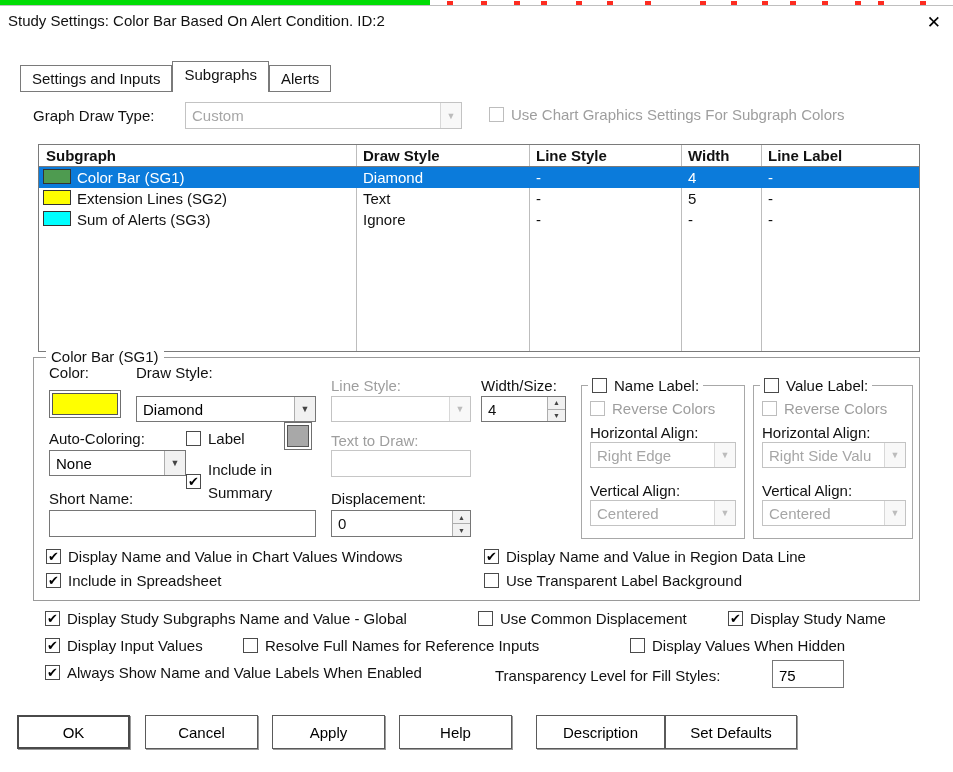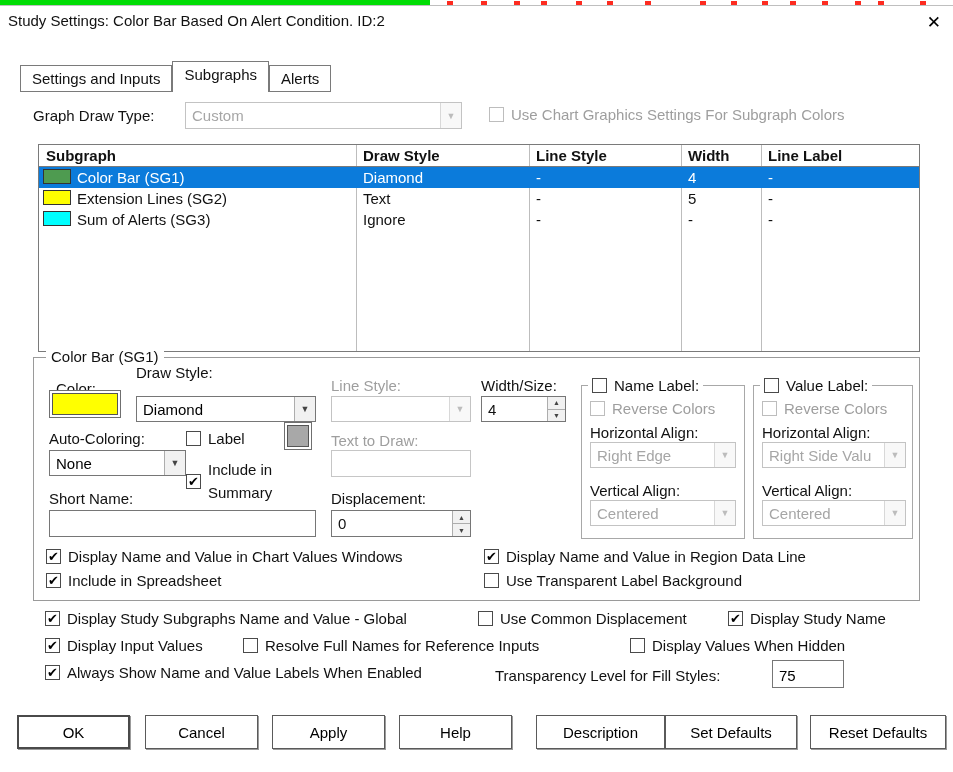--- a/index.html
+++ b/index.html
@@ -157,21 +157,21 @@
         <div class="tcell" style="left:324px;">Ignore</div>
         <div class="tcell" style="left:497px;">-</div>
         <div class="tcell" style="left:649px;">-</div>
         <div class="tcell" style="left:729px;">-</div>
       </div>
     </div>
 
     <div class="groupbox" style="left:33px;top:351px;width:887px;height:244px;">
       <div class="gtitle">Color Bar (SG1)</div>
 
-      <div class="lbl" style="left:22px;top:6px;margin-top:16px;">Color:</div>
+      <div class="lbl" style="left:15px;top:6px;">Color:</div>
       <div class="lbl" style="left:102px;top:6px;">Draw Style:</div>
       <div class="lbl gray" style="left:297px;top:19px;">Line Style:</div>
       <div class="lbl" style="left:447px;top:19px;">Width/Size:</div>
 
       <div class="color-btn" style="left:15px;top:32px;width:72px;height:28px;">
         <div class="fill" style="background-color: rgb(255, 255, 0);"></div>
       </div>
 
       <div class="combo" style="left:102px;top:38px;width:180px;height:26px;">
         <div class="cval">Diamond</div>
@@ -339,16 +339,15 @@
     </div>
     <div class="lbl" style="left:495px;top:661px;">Transparency Level for Fill Styles:</div>
     <input class="tinput" style="left: 772px; top: 654px; width: 72px; height: 28px;" value="75">
 
     <div class="btn default" style="left:17px;top:709px;width:113px;height:34px;">OK</div>
     <div class="btn" style="left:145px;top:709px;width:113px;height:34px;">Cancel</div>
     <div class="btn" style="left:272px;top:709px;width:113px;height:34px;">Apply</div>
     <div class="btn" style="left:399px;top:709px;width:113px;height:34px;">Help</div>
     <div class="btn" style="left:536px;top:709px;width:129px;height:34px;">Description</div>
     <div class="btn" style="left:665px;top:709px;width:132px;height:34px;">Set Defaults</div>
-    <div class="btn" style="left:810px;top:709px;width:136px;height:34px;">Reset Defaults</div>
 
   </div>
 </div>
 
 </body></html>

